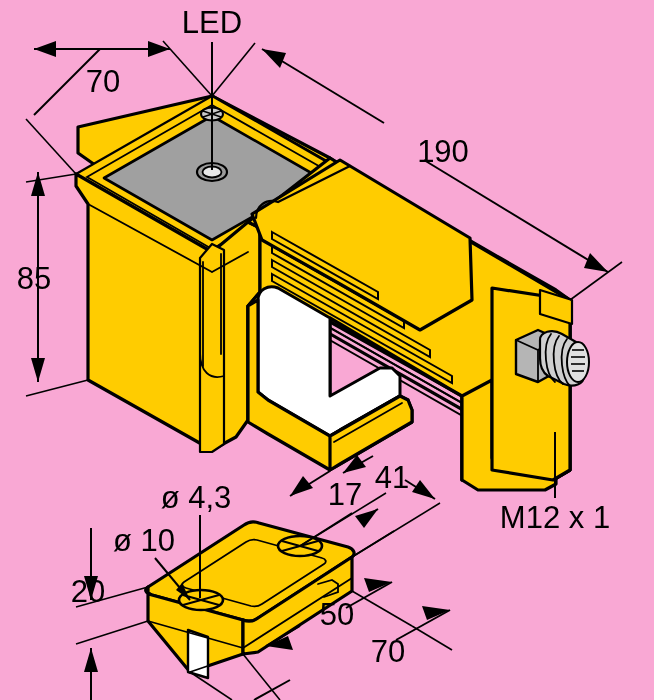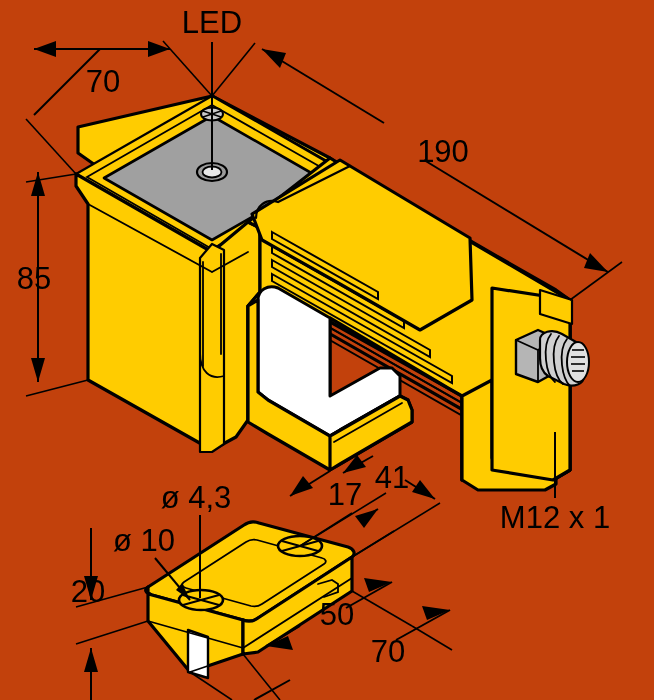--- a/index.html
+++ b/index.html
@@ -11,21 +11,21 @@
   body {
     width: 654px;
     height: 700px;
     overflow: hidden;
     font-family: "Liberation Sans", sans-serif;
   }
   #drawing-root {
     position: relative;
     width: 654px;
     height: 700px;
-    background: #c2410c;
+    background: #f9a8d4;
   }
   svg#tech-drawing {
     display: block;
     width: 654px;
     height: 700px;
   }
   .dim-text {
     font-family: "Liberation Sans", sans-serif;
     font-size: 31px;
     fill: #000000;

